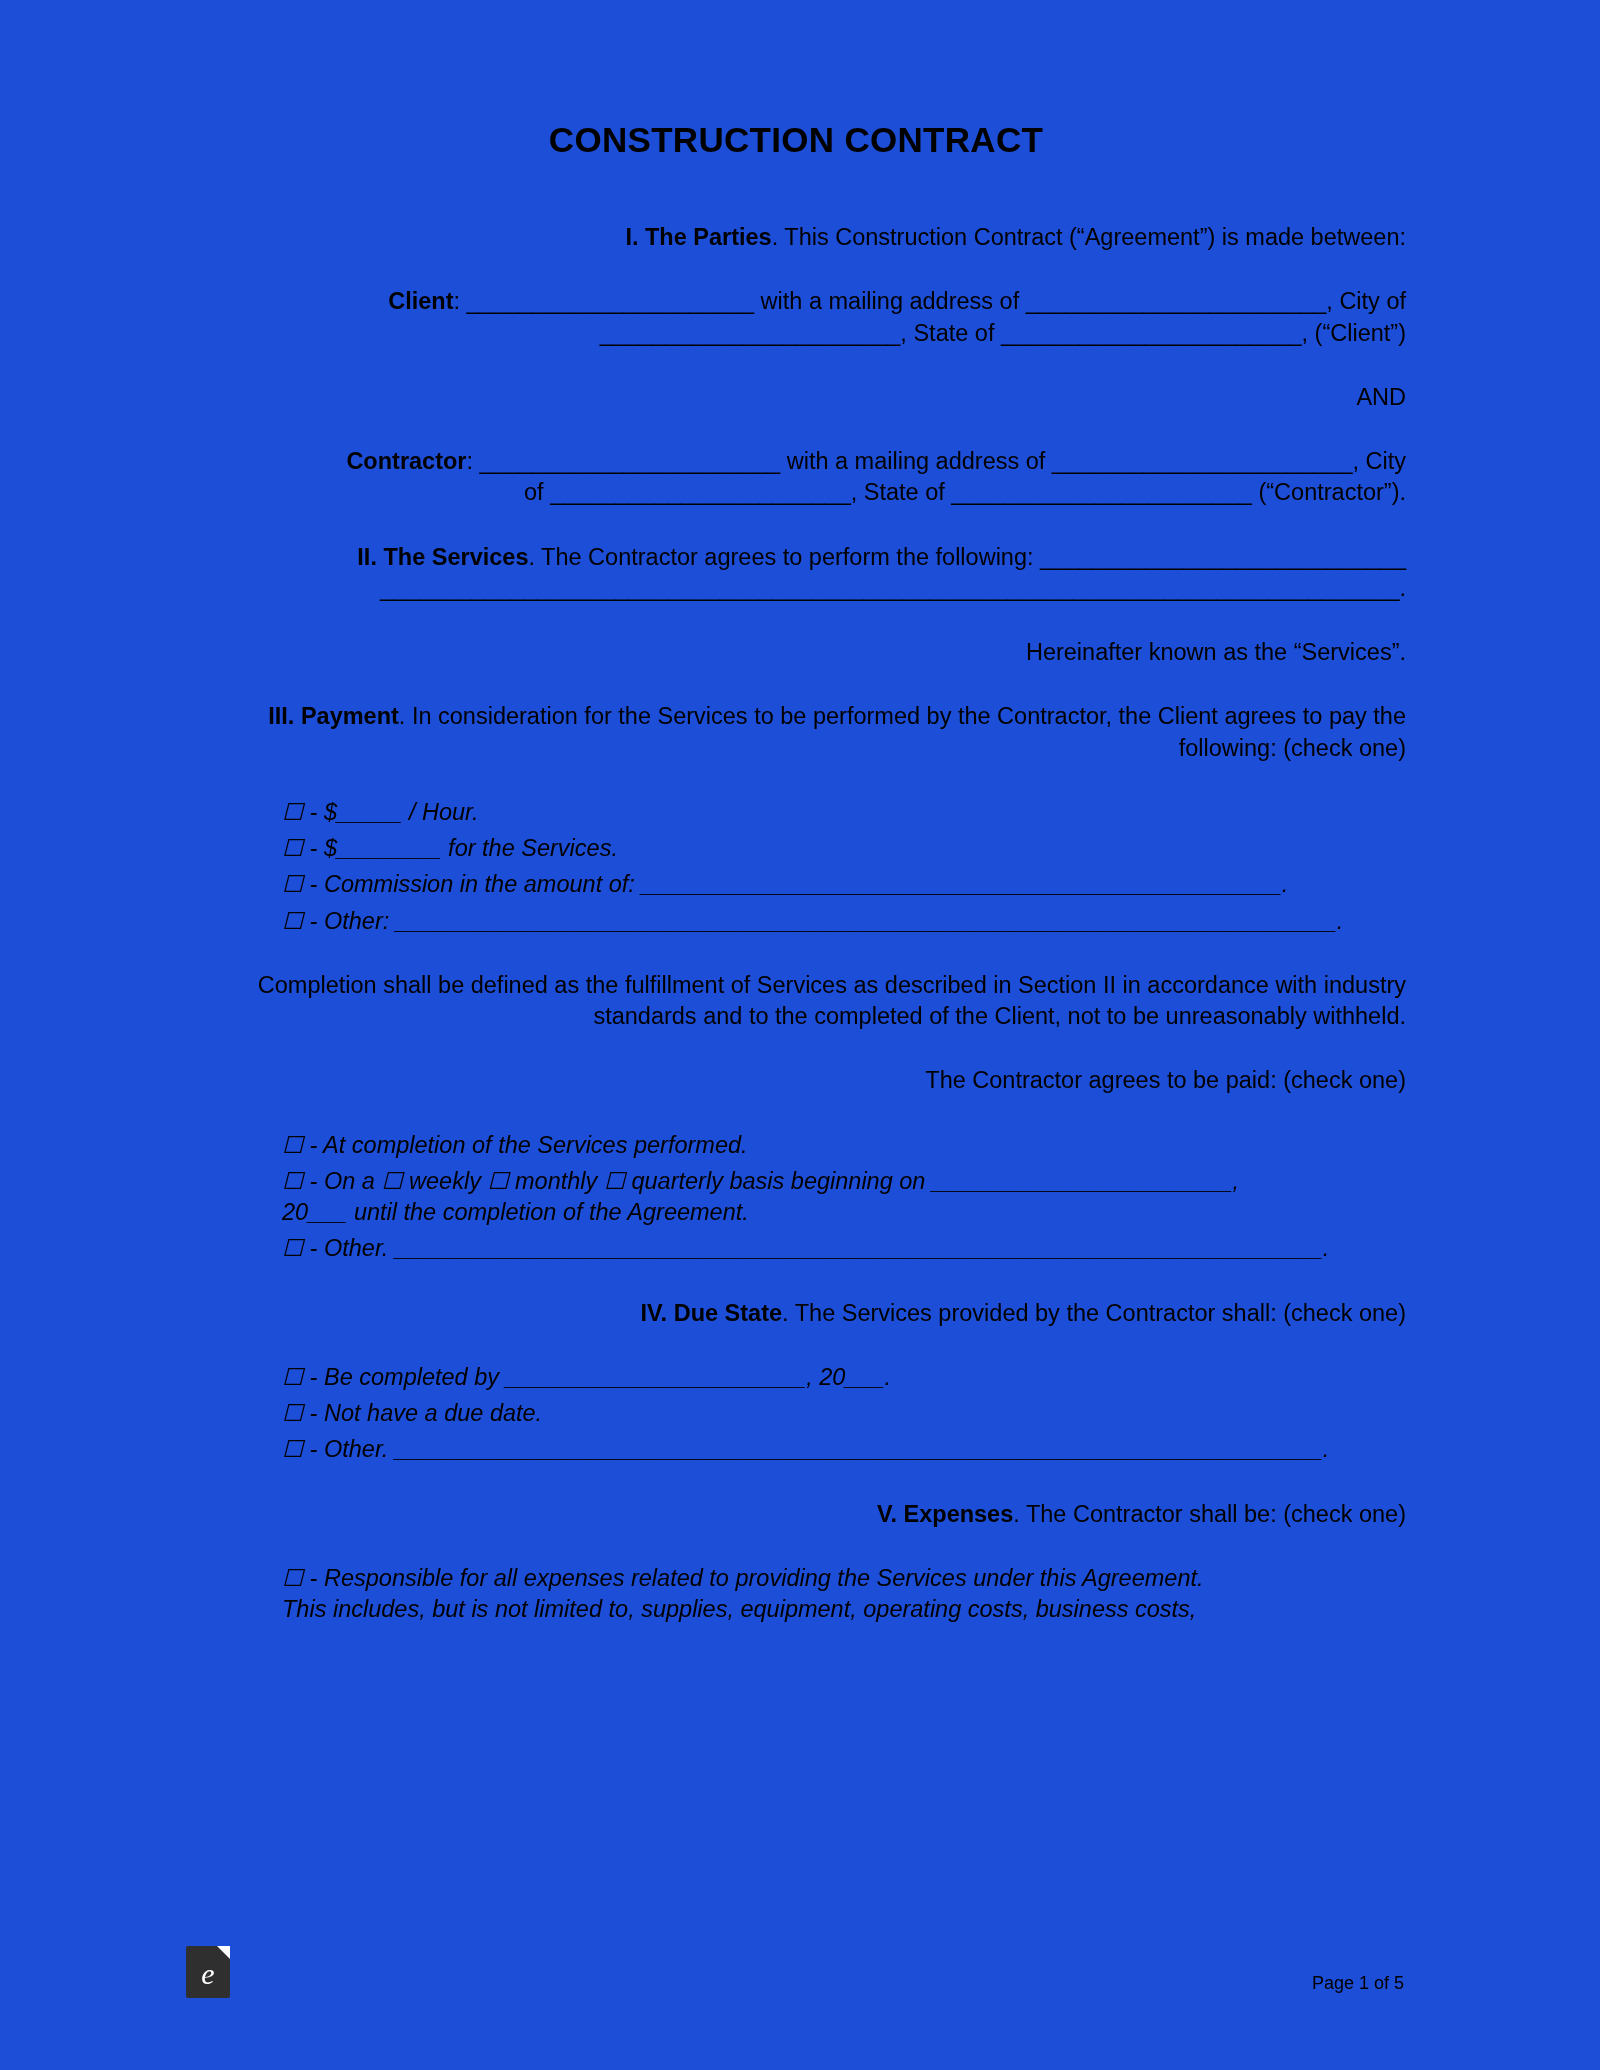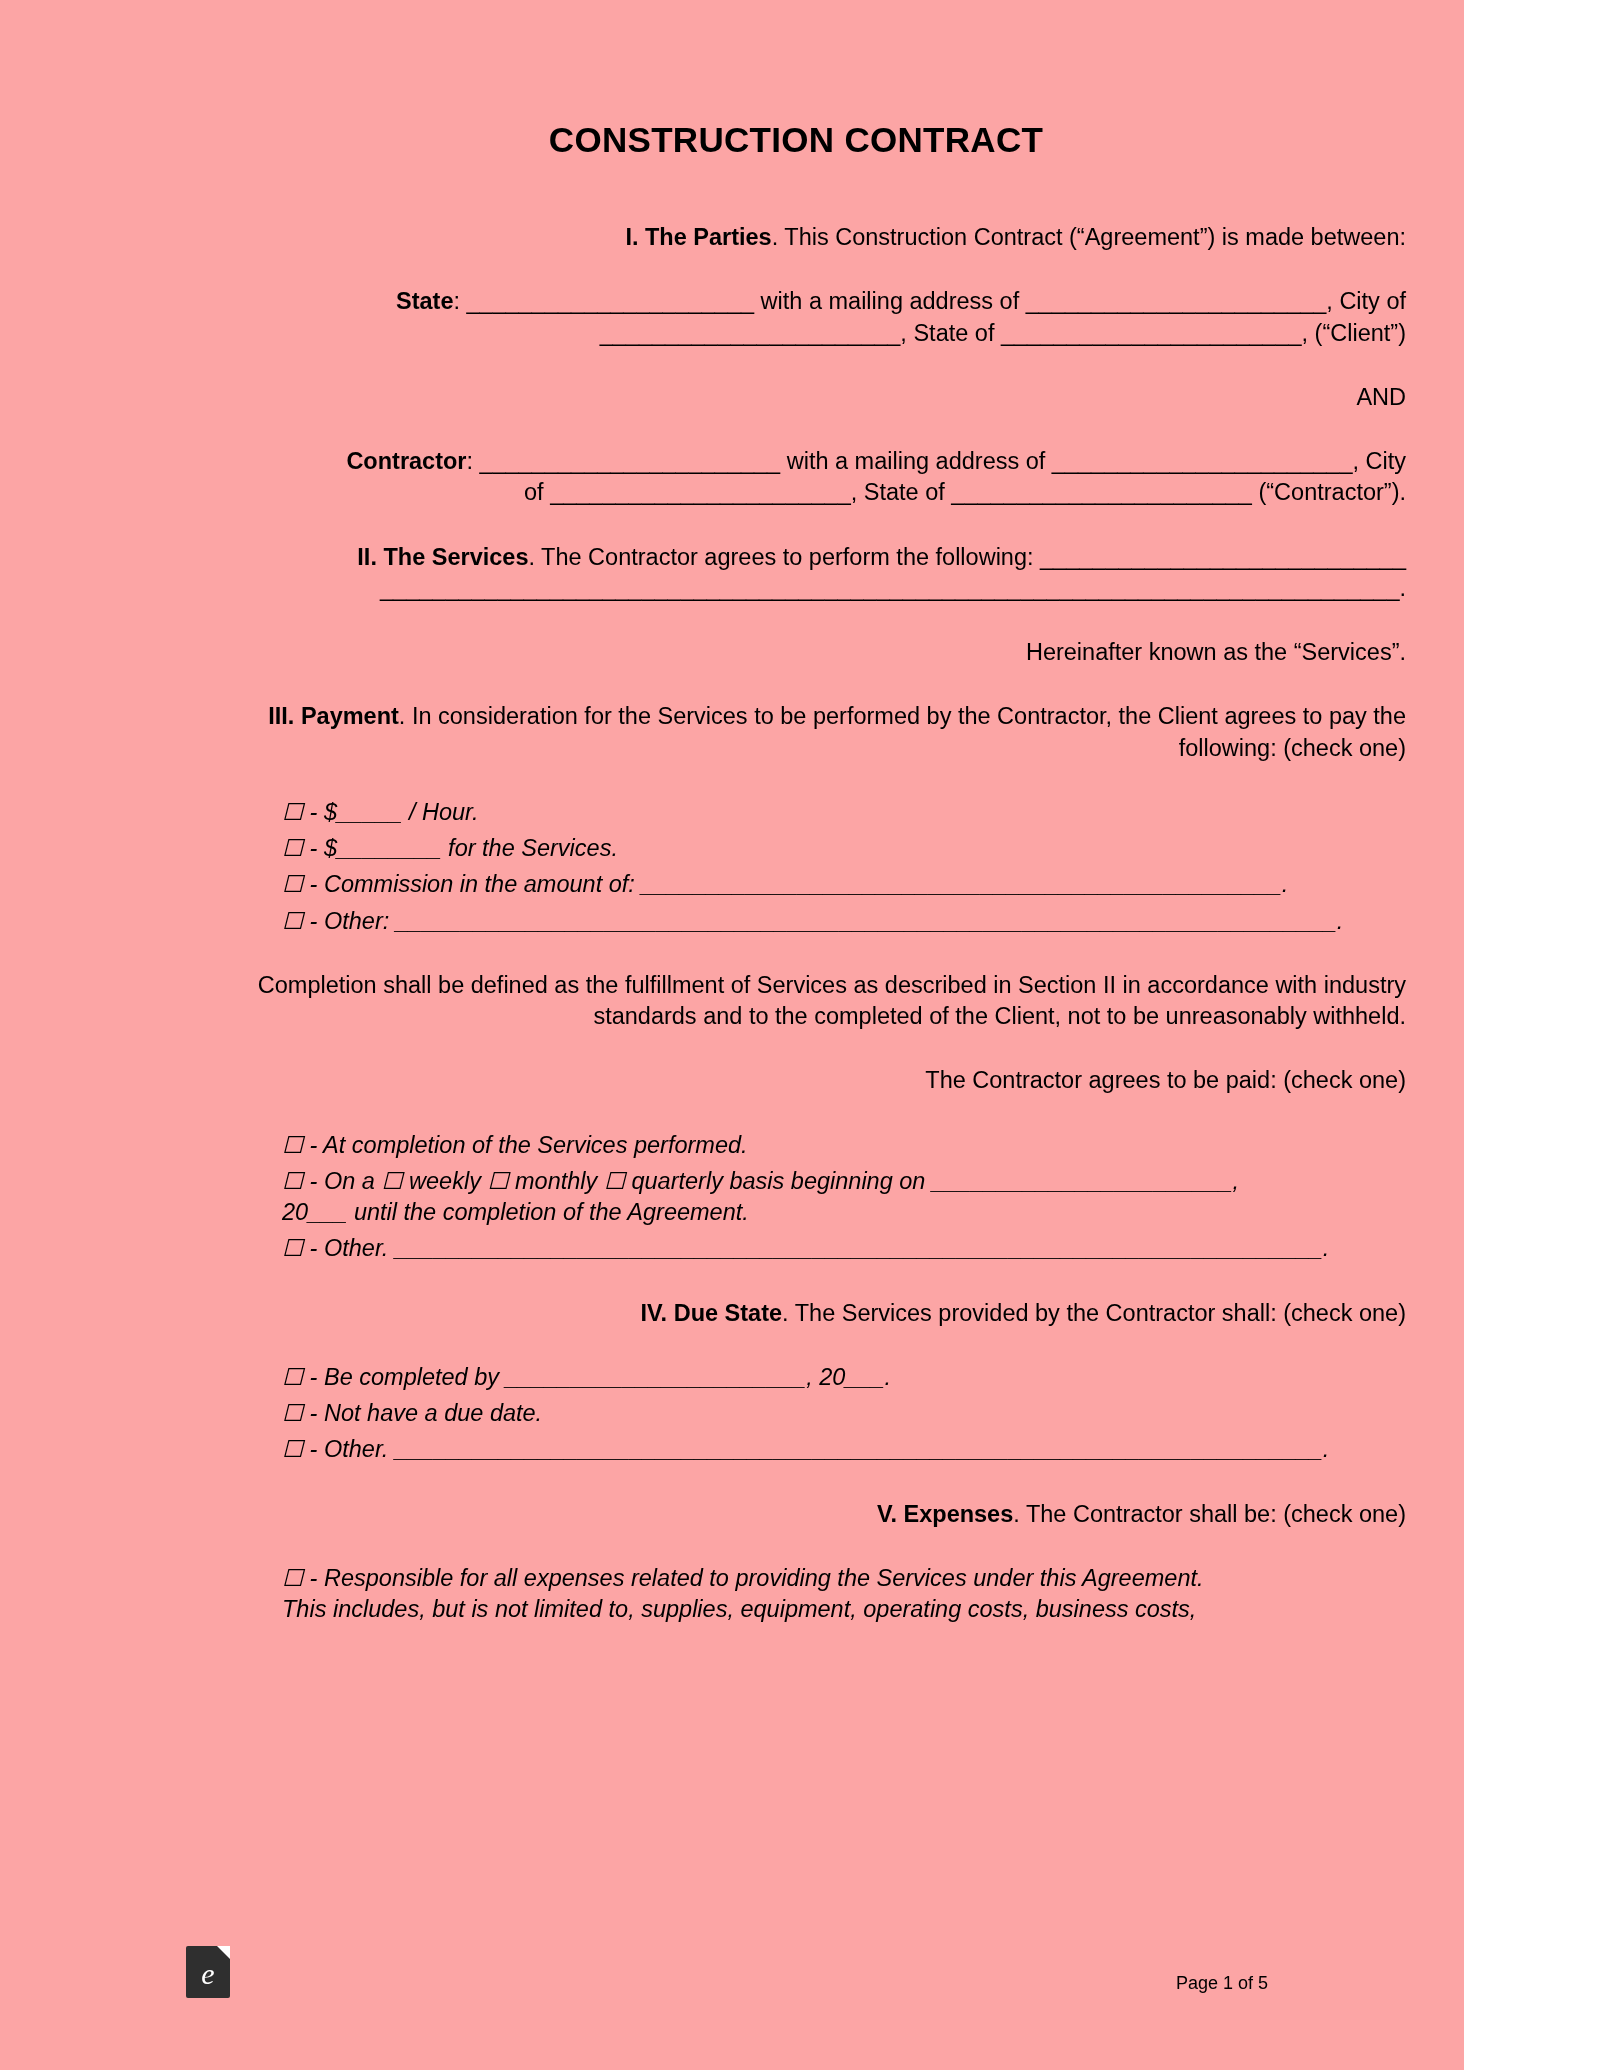--- a/index.html
+++ b/index.html
@@ -11,23 +11,23 @@
     width: 1600px;
     height: 2070px;
     font-family: "Liberation Sans", sans-serif;
     color: #000000;
     position: relative;
     overflow: hidden;
   }
   .page {
     position: absolute;
     left: 0; top: 0;
-    width: 1464px;
+    width: 1600px;
     height: 2070px;
-    background: #fca5a5;
+    background: #1d4ed8;
     box-sizing: border-box;
   }
   .content {
     position: absolute;
     left: 186px;
     top: 120px;
     width: 1220px;
   }
   .doc-title {
     text-align: center;
@@ -111,21 +111,21 @@
 
   <div class="content">
 
     <div class="doc-title">CONSTRUCTION CONTRACT</div>
 
     <p class="para">
       <span class="bold">I. The Parties</span><span>. This Construction Contract (“Agreement”) is made between:</span>
     </p>
 
     <p class="para">
-      <span class="bold">State</span><span>: ______________________ with a mailing address of _______________________, City of</span><br>
+      <span class="bold">Client</span><span>: ______________________ with a mailing address of _______________________, City of</span><br>
       <span>_______________________, State of _______________________, (“Client”)</span>
     </p>
 
     <p class="para">AND</p>
 
     <p class="para">
       <span class="bold">Contractor</span><span>: _______________________ with a mailing address of _______________________, City</span><br>
       <span>of _______________________, State of _______________________ (“Contractor”).</span>
     </p>
 

